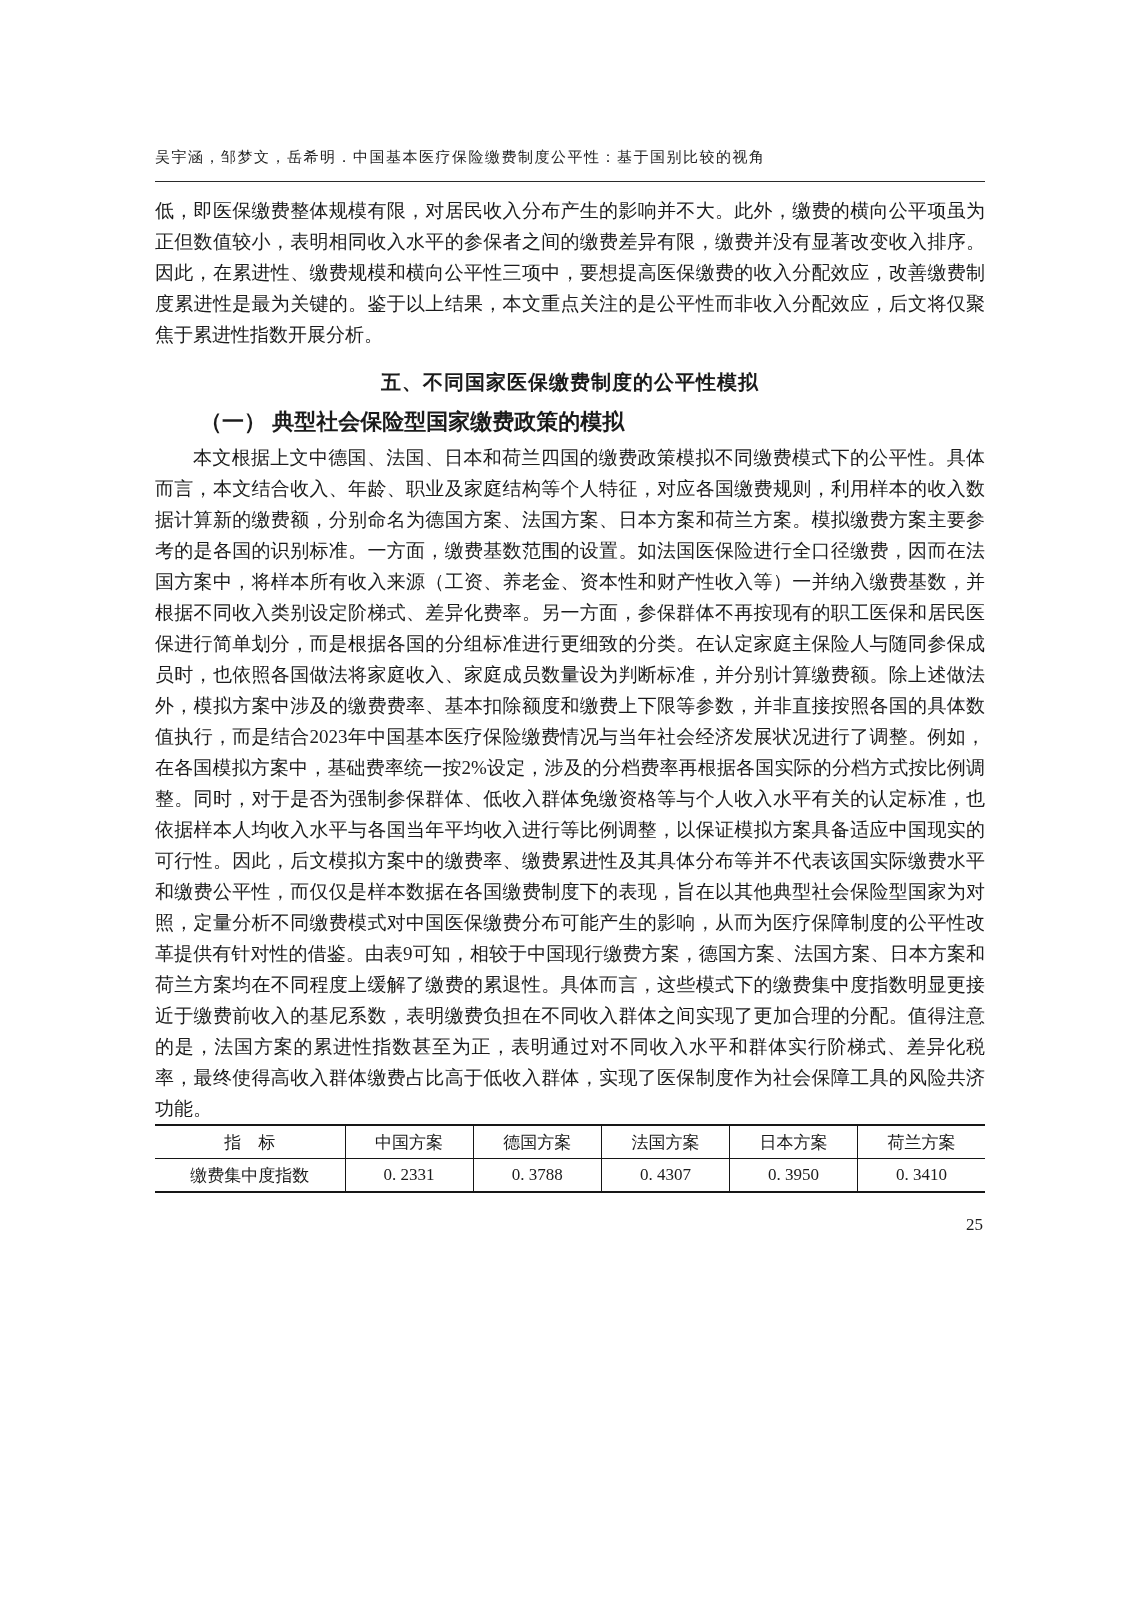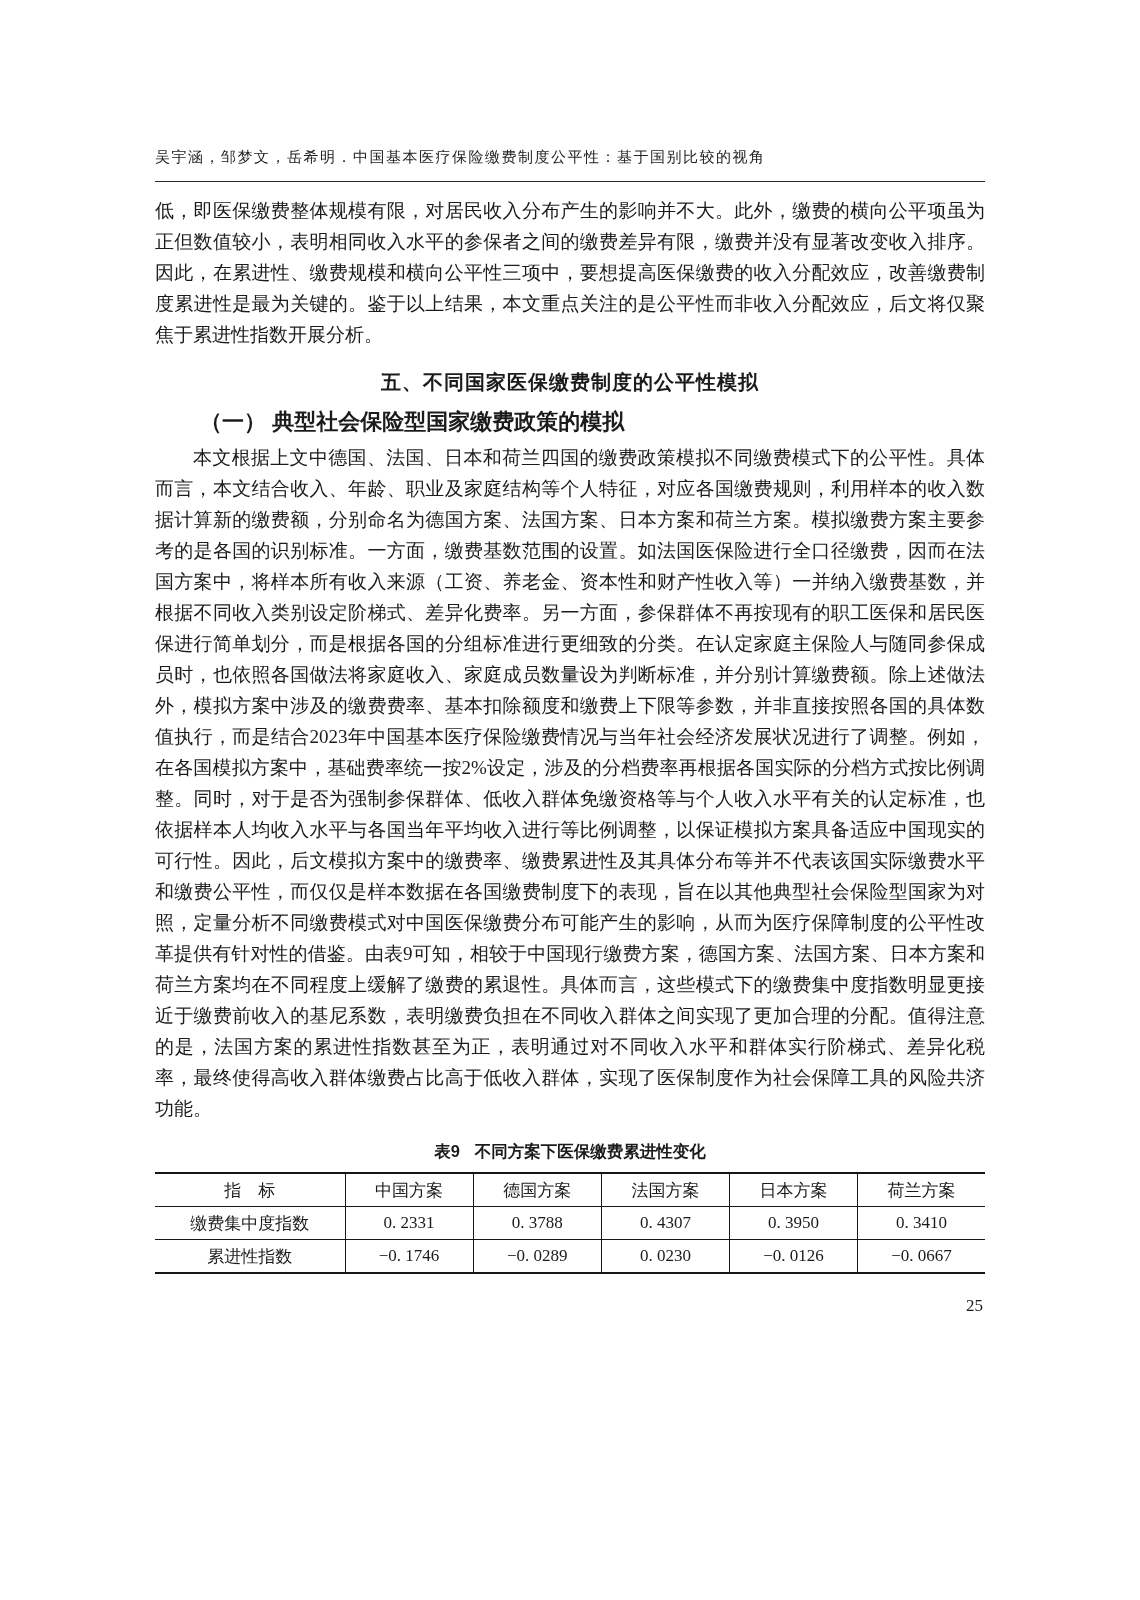--- a/index.html
+++ b/index.html
@@ -111,23 +111,20 @@
     <main>
 
       <p class="body-text no-indent p1">低，即医保缴费整体规模有限，对居民收入分布产生的影响并不大。此外，缴费的横向公平项虽为正但数值较小，表明相同收入水平的参保者之间的缴费差异有限，缴费并没有显著改变收入排序。因此，在累进性、缴费规模和横向公平性三项中，要想提高医保缴费的收入分配效应，改善缴费制度累进性是最为关键的。鉴于以上结果，本文重点关注的是公平性而非收入分配效应，后文将仅聚焦于累进性指数开展分析。</p>
 
       <h2 class="section-heading">五、不同国家医保缴费制度的公平性模拟</h2>
 
       <h3 class="subsection-heading">（一） 典型社会保险型国家缴费政策的模拟</h3>
 
       <p class="body-text">本文根据上文中德国、法国、日本和荷兰四国的缴费政策模拟不同缴费模式下的公平性。具体而言，本文结合收入、年龄、职业及家庭结构等个人特征，对应各国缴费规则，利用样本的收入数据计算新的缴费额，分别命名为德国方案、法国方案、日本方案和荷兰方案。模拟缴费方案主要参考的是各国的识别标准。一方面，缴费基数范围的设置。如法国医保险进行全口径缴费，因而在法国方案中，将样本所有收入来源（工资、养老金、资本性和财产性收入等）一并纳入缴费基数，并根据不同收入类别设定阶梯式、差异化费率。另一方面，参保群体不再按现有的职工医保和居民医保进行简单划分，而是根据各国的分组标准进行更细致的分类。在认定家庭主保险人与随同参保成员时，也依照各国做法将家庭收入、家庭成员数量设为判断标准，并分别计算缴费额。除上述做法外，模拟方案中涉及的缴费费率、基本扣除额度和缴费上下限等参数，并非直接按照各国的具体数值执行，而是结合2023年中国基本医疗保险缴费情况与当年社会经济发展状况进行了调整。例如，在各国模拟方案中，基础费率统一按2%设定，涉及的分档费率再根据各国实际的分档方式按比例调整。同时，对于是否为强制参保群体、低收入群体免缴资格等与个人收入水平有关的认定标准，也依据样本人均收入水平与各国当年平均收入进行等比例调整，以保证模拟方案具备适应中国现实的可行性。因此，后文模拟方案中的缴费率、缴费累进性及其具体分布等并不代表该国实际缴费水平和缴费公平性，而仅仅是样本数据在各国缴费制度下的表现，旨在以其他典型社会保险型国家为对照，定量分析不同缴费模式对中国医保缴费分布可能产生的影响，从而为医疗保障制度的公平性改革提供有针对性的借鉴。由表9可知，相较于中国现行缴费方案，德国方案、法国方案、日本方案和荷兰方案均在不同程度上缓解了缴费的累退性。具体而言，这些模式下的缴费集中度指数明显更接近于缴费前收入的基尼系数，表明缴费负担在不同收入群体之间实现了更加合理的分配。值得注意的是，法国方案的累进性指数甚至为正，表明通过对不同收入水平和群体实行阶梯式、差异化税率，最终使得高收入群体缴费占比高于低收入群体，实现了医保制度作为社会保障工具的风险共济功能。</p>
 
-      <div class="table-caption">
-        <span class="caption-label">表9</span><span>不同方案下医保缴费累进性变化</span>
-      </div>
 
       <table class="data-table">
         <colgroup>
           <col class="col-indicator">
           <col>
             <col>
             <col>
             <col>
             <col>
         </colgroup>
@@ -143,28 +140,20 @@
         </thead>
         <tbody>
           <tr>
             <td>缴费集中度指数</td>
             <td>0. 2331</td>
             <td>0. 3788</td>
             <td>0. 4307</td>
             <td>0. 3950</td>
             <td>0. 3410</td>
           </tr>
-          <tr>
-            <td>累进性指数</td>
-            <td>−0. 1746</td>
-            <td>−0. 0289</td>
-            <td>0. 0230</td>
-            <td>−0. 0126</td>
-            <td>−0. 0667</td>
-          </tr>
         </tbody>
       </table>
 
 
       <div class="page-number">25</div>
 
     </main>
   </div>
 </div>
 

